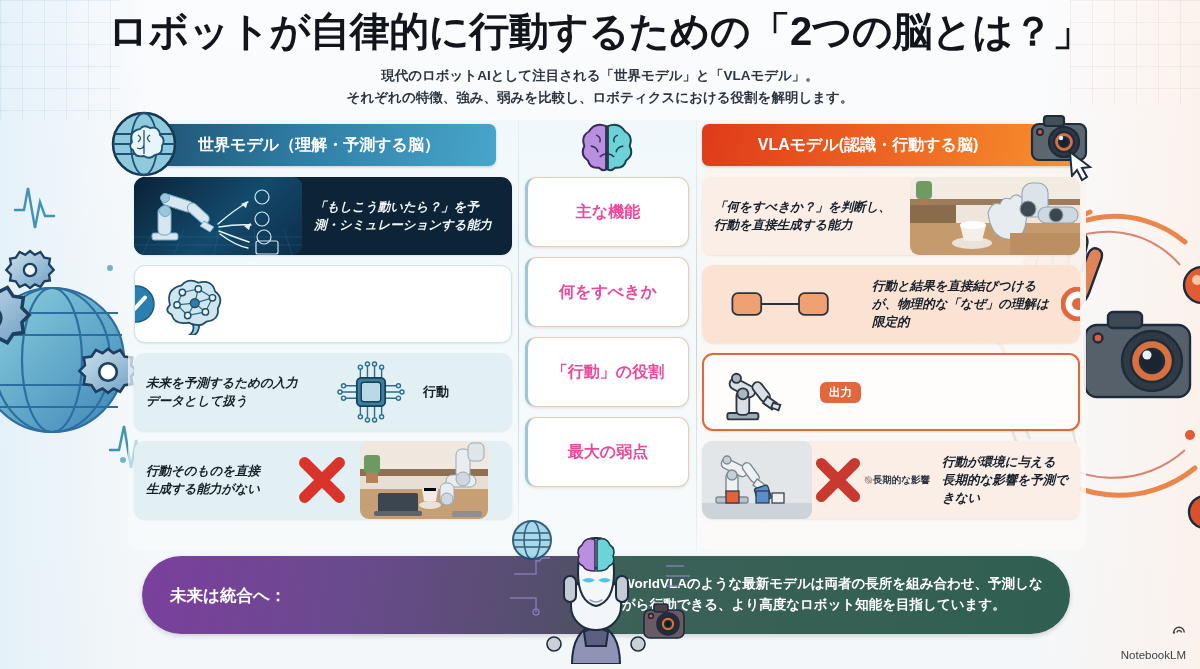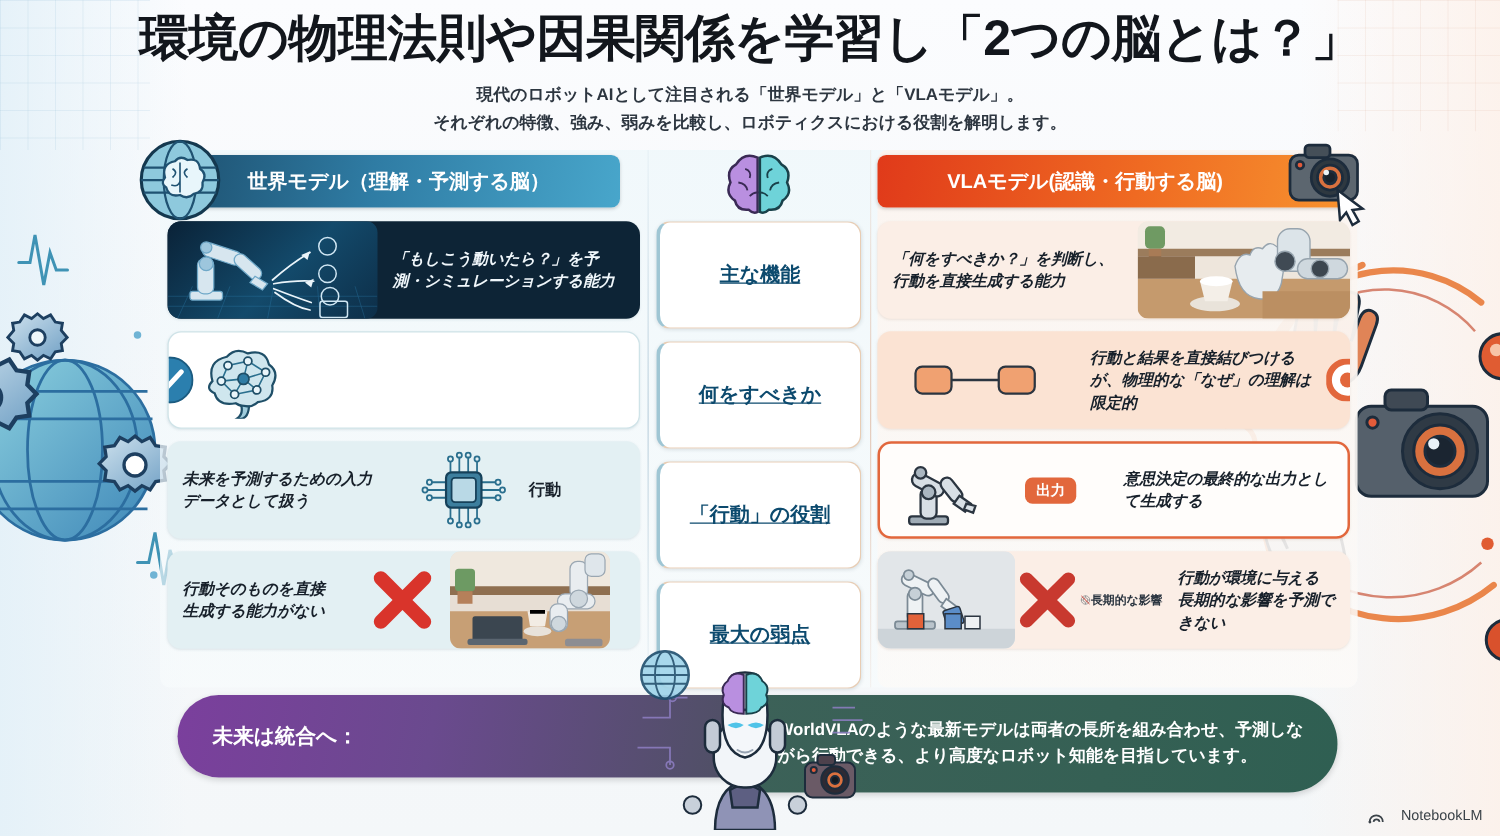--- a/index.html
+++ b/index.html
@@ -174,33 +174,32 @@
   .row-img {
     flex: 0 0 auto;
     height: 100%;
     border-radius: 9px;
     overflow: hidden;
     position: relative;
   }
 
   
   .center-label {
-    height: 86px;
+    height: 70px;
     background: #ffffff;
     border-radius: 11px;
     border: 1.5px solid #e8cdb4;
     border-left: 3px solid #9fc6d4;
     display: flex;
     align-items: center;
     justify-content: center;
     font-size: 16px;
     font-weight: 700;
-    color: #0c4a6e;
+    color: #ec4899;
     box-shadow: 0 1px 3px rgba(60,80,95,.14);
-    text-decoration: underline;
   }
 
   
   .check-badge {
     position: absolute;
     left: -18px; top: 50%; transform: translateY(-50%);
     width: 38px; height: 38px; z-index: 6;
   }
   
   .ring-badge {
@@ -227,21 +226,21 @@
 
   
   .banner-wrap {
     position: absolute;
     left: 142px; top: 556px;
     width: 928px; height: 78px;
     z-index: 3;
   }
   .banner-left {
     position: absolute; left: 0; top: 0;
-    width: 452px; height: 66px;
+    width: 452px; height: 78px;
     background: linear-gradient(100deg, #7b3f9d 0%, #6a4a8e 45%, #4e5063 100%);
     border-radius: 39px 0 0 39px;
     display: flex; flex-direction: column; justify-content: center;
     padding-left: 28px;
     color: #fff;
     font-size: 16.5px;
     font-weight: 700;
     line-height: 1.5;
     box-shadow: 0 2px 5px rgba(0,0,0,.16);
   }
@@ -264,23 +263,24 @@
   }
   .mascot {
     position: absolute; left: 356px; top: -42px;
     width: 196px; height: 150px;
     z-index: 5;
   }
 
   
   .watermark {
     position: absolute; right: 14px; bottom: 8px;
-    display: flex; align-items: flex-start; gap: 13px;
+    display: flex; align-items: flex-end; gap: 13px;
     color: #3b4349; font-size: 11.5px; font-weight: 500;
     z-index: 9;
+    flex-direction: column;
   }
   .watermark svg { width: 14px; height: 14px; }
 </style>
 </head>
 <body>
 
 <div id="page">
 
   <div class="bg-tint-left"></div>
   <div class="bg-tint-right"></div>
@@ -366,21 +366,21 @@
     <g fill="none" stroke="#e8742f" stroke-width="4">
       <circle cx="8" cy="205" r="16"></circle>
     </g>
     <g fill="#e05c32">
         <circle cx="72" cy="228" r="5"></circle>
         <circle cx="210" cy="285" r="5"></circle>
       </g>
   </svg>
 
   <div class="header">
-    <div class="title">環境の物理法則や因果関係を学習し「2つの脳とは？」</div>
+    <div class="title">ロボットが自律的に行動するための「2つの脳とは？」</div>
     <div class="subtitle">
       <div>現代のロボットAIとして注目される「世界モデル」と「VLAモデル」。</div>
       <div>それぞれの特徴、強み、弱みを比較し、ロボティクスにおける役割を解明します。</div>
     </div>
   </div>
 
   <div class="grid">
     <div class="panel-left"></div>
     <div class="panel-right" style="left:568px; right:-6px;"></div>
     <div class="divider left"></div>
@@ -631,21 +631,20 @@
                 <rect x="22" y="18" width="30" height="12" rx="6" transform="rotate(28 22 18)"></rect>
                 <rect x="50" y="22" width="24" height="11" rx="5.5" transform="rotate(52 50 22)"></rect>
                 <circle cx="33" cy="37" r="6" fill="#aab6c0"></circle>
                 <circle cx="26" cy="20" r="5" fill="#aab6c0"></circle>
                 <path d="M60 40 l10 7 -5 7 -10 -7z"></path>
                 <path d="M66 47 l8 2 -2 6 -8 -3z"></path>
               </g>
             </svg>
           </div>
           <span class="pill">出力</span>
-          <div class="row-text" style="padding-left:18px">意思決定の最終的な出力として生成する</div>
         </div>
 
         <div class="row row-r">
           <div class="row-img" style="width:110px;background:#e2e6e9;">
             <svg viewBox="0 0 110 78" style="width:100%;height:100%">
               <rect width="110" height="78" fill="#e2e6e9"></rect>
               <rect y="62" width="110" height="16" fill="#cdd4d9"></rect>
               <g fill="#eef2f4" stroke="#7b8a95" stroke-width="1.4">
                 <rect x="14" y="56" width="32" height="6" rx="2" fill="#b9c3cb"></rect>
                 <rect x="24" y="32" width="12" height="24" rx="4"></rect>

